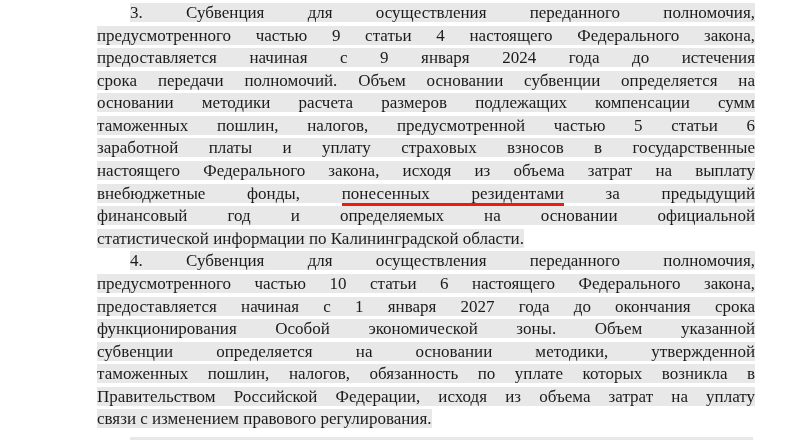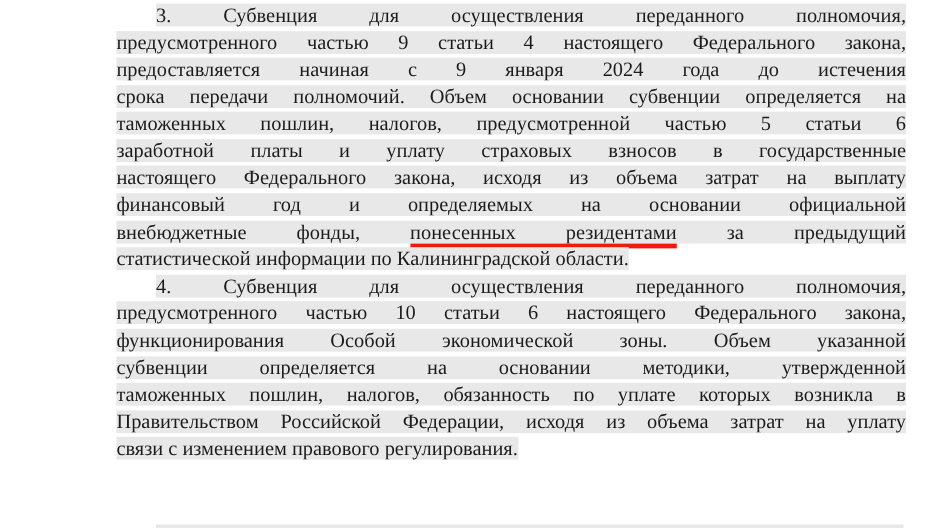--- a/index.html
+++ b/index.html
@@ -79,31 +79,33 @@
     <span>ка-</span>
   </div>
 
   <div class="textblock">
 
     <div>
       <div class="line indent"><span class="hl">3. Субвенция для осуществления переданного полномочия,</span></div>
       <div class="line"><span class="hl">предусмотренного частью 9 статьи 4 настоящего Федерального закона,</span></div>
       <div class="line"><span class="hl">предоставляется начиная с 9 января 2024 года до истечения</span></div>
       <div class="line"><span class="hl">срока передачи полномочий. Объем основании субвенции определяется на</span></div>
+      <div class="line"><span class="hl">основании методики расчета размеров подлежащих компенсации сумм</span></div>
       <div class="line"><span class="hl">таможенных пошлин, налогов, предусмотренной частью 5 статьи 6</span></div>
       <div class="line"><span class="hl">заработной платы и уплату страховых взносов в государственные</span></div>
       <div class="line"><span class="hl">настоящего Федерального закона, исходя из объема затрат на выплату</span></div>
+      <div class="line"><span class="hl"><span>внебюджетные фонды,</span> <span class="marked">понесенных резидентами</span> <span>за предыдущий</span></span></div>
       <div class="line"><span class="hl">финансовый год и определяемых на основании официальной</span></div>
-      <div class="line"><span class="hl"><span>внебюджетные фонды,</span> <span class="marked">понесенных резидентами</span> <span>за предыдущий</span></span></div>
       <div class="line para-last"><span class="hl">статистической информации по Калининградской области.</span></div>
     </div>
 
     <div>
       <div class="line indent"><span class="hl">4. Субвенция для осуществления переданного полномочия,</span></div>
       <div class="line"><span class="hl">предусмотренного частью 10 статьи 6 настоящего Федерального закона,</span></div>
+      <div class="line"><span class="hl">предоставляется начиная с 1 января 2027 года до окончания срока</span></div>
       <div class="line"><span class="hl">функционирования Особой экономической зоны. Объем указанной</span></div>
       <div class="line"><span class="hl">субвенции определяется на основании методики, утвержденной</span></div>
       <div class="line"><span class="hl">таможенных пошлин, налогов, обязанность по уплате которых возникла в</span></div>
       <div class="line"><span class="hl">Правительством Российской Федерации, исходя из объема затрат на уплату</span></div>
       <div class="line para-last"><span class="hl">связи с изменением правового регулирования.</span></div>
     </div>
 
   </div>
 
   <div class="bottom-fragment"></div>

